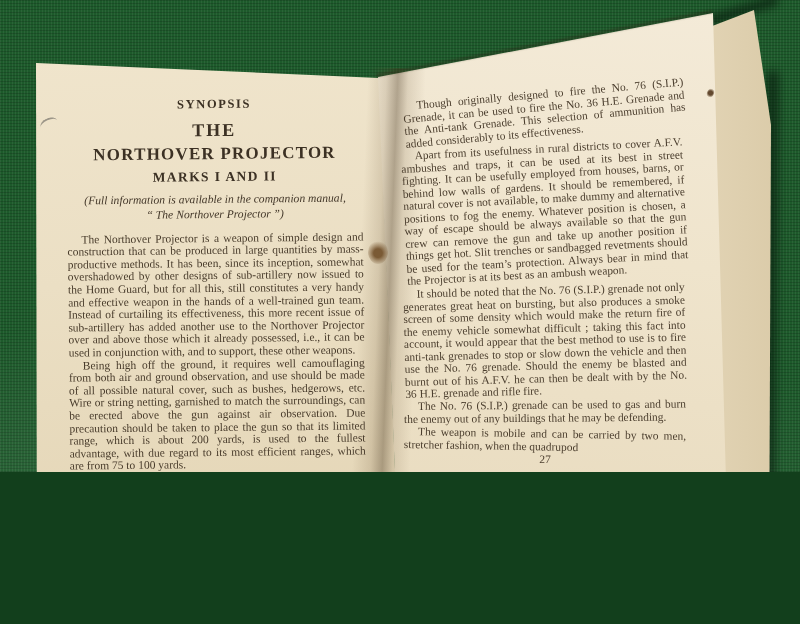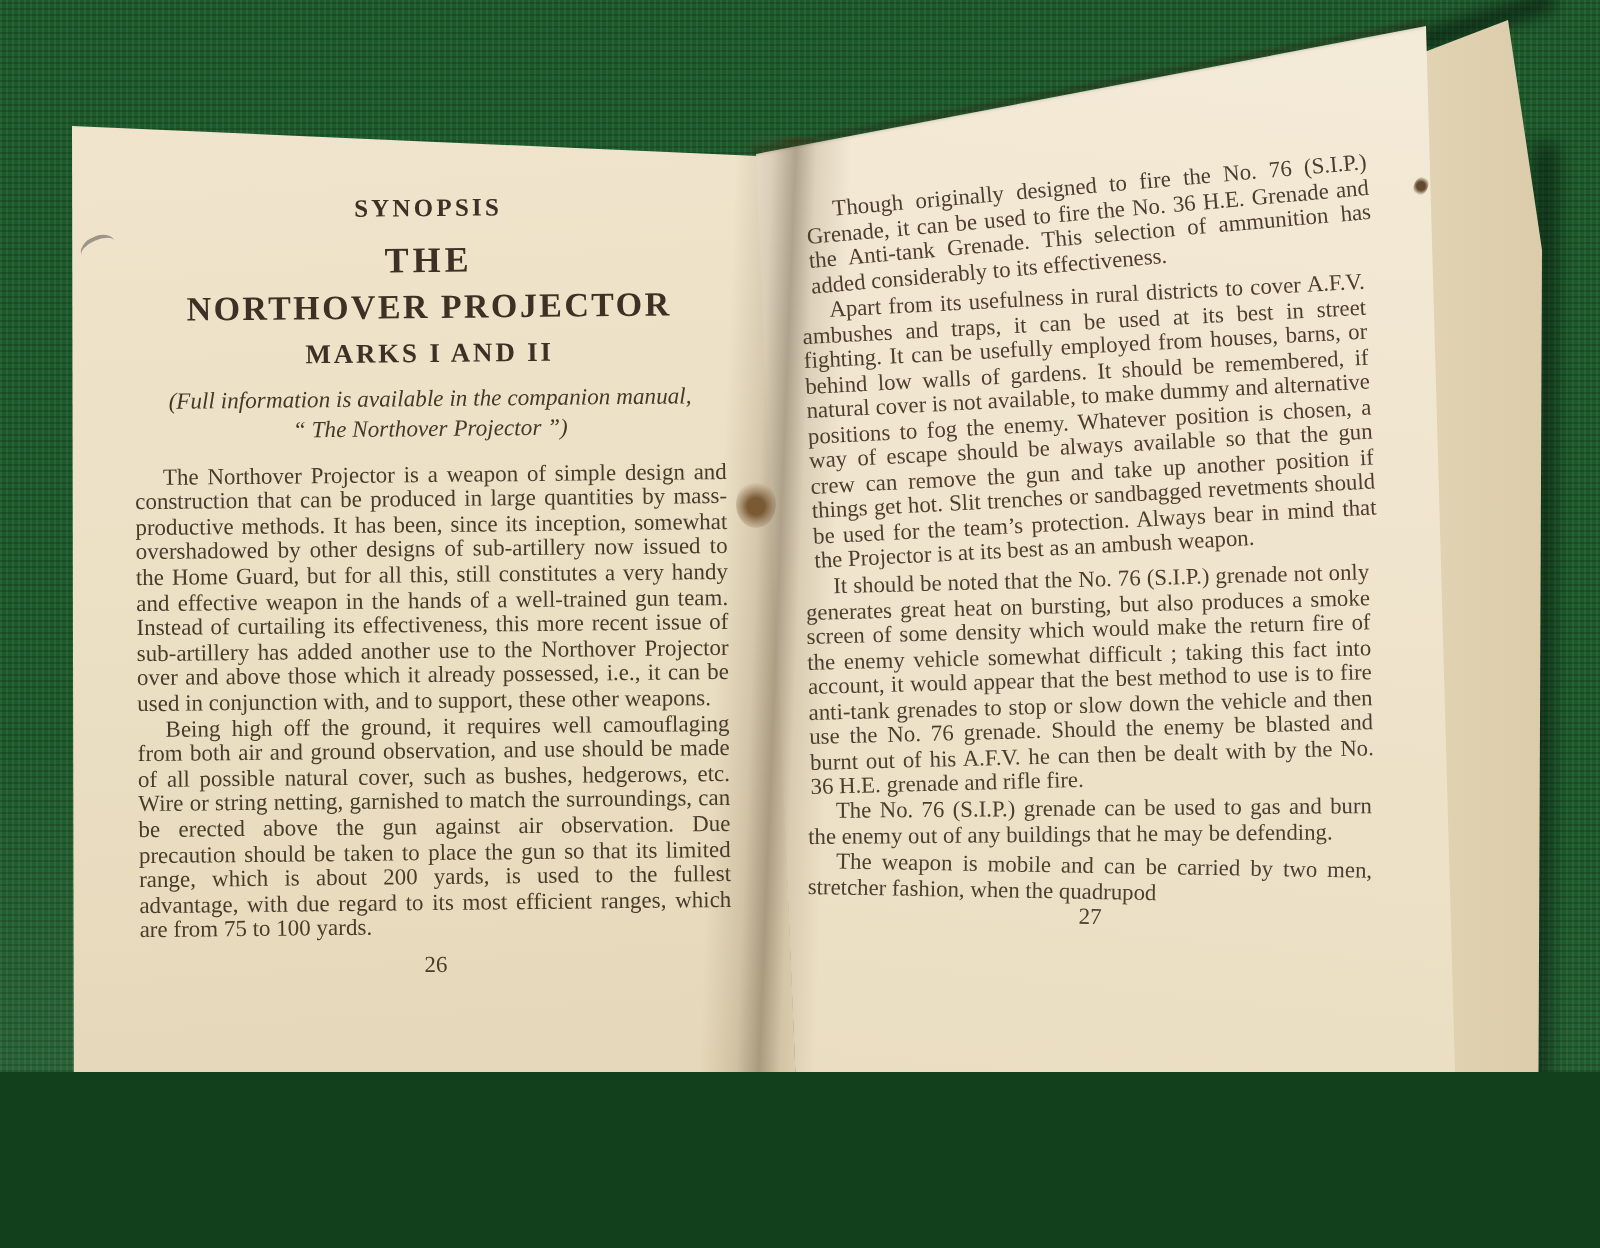--- a/index.html
+++ b/index.html
@@ -1,16 +1,16 @@
 <!DOCTYPE html>
 <html><head>
 <meta charset="utf-8">
 <style>
   html,body{margin:0;padding:0;background:#123f1c;}
-  .scene{position:relative;width:800px;height:536px;overflow:hidden;
+  .scene{position:relative;width:800px;height:472px;overflow:hidden;
          font-family:"Liberation Serif","DejaVu Serif",serif;}
   .felt{position:absolute;inset:0;background:
     radial-gradient(130% 85% at 42% 108%, rgba(255,255,255,0.12), rgba(255,255,255,0) 55%),
     repeating-linear-gradient(0deg, rgba(0,0,0,0.16) 0 1px, rgba(0,0,0,0) 1px 3px),
     repeating-linear-gradient(90deg, rgba(255,255,255,0.06) 0 1px, rgba(255,255,255,0) 1px 3px),
     #1d5a2b;}
   .sheet{position:absolute;inset:0;}
   .shadow{position:absolute;background:rgba(5,18,8,0.6);filter:blur(5px);border-radius:6px;}
   .sh-bl{left:30px;top:583px;width:350px;height:14px;transform:rotate(1.4deg);}
   .sh-br{left:382px;top:574px;width:392px;height:18px;transform:rotate(2.4deg);}

